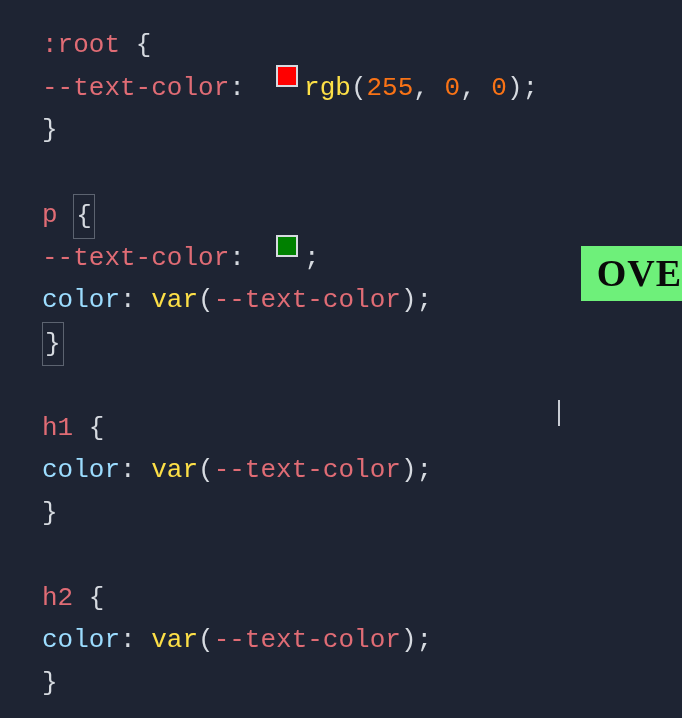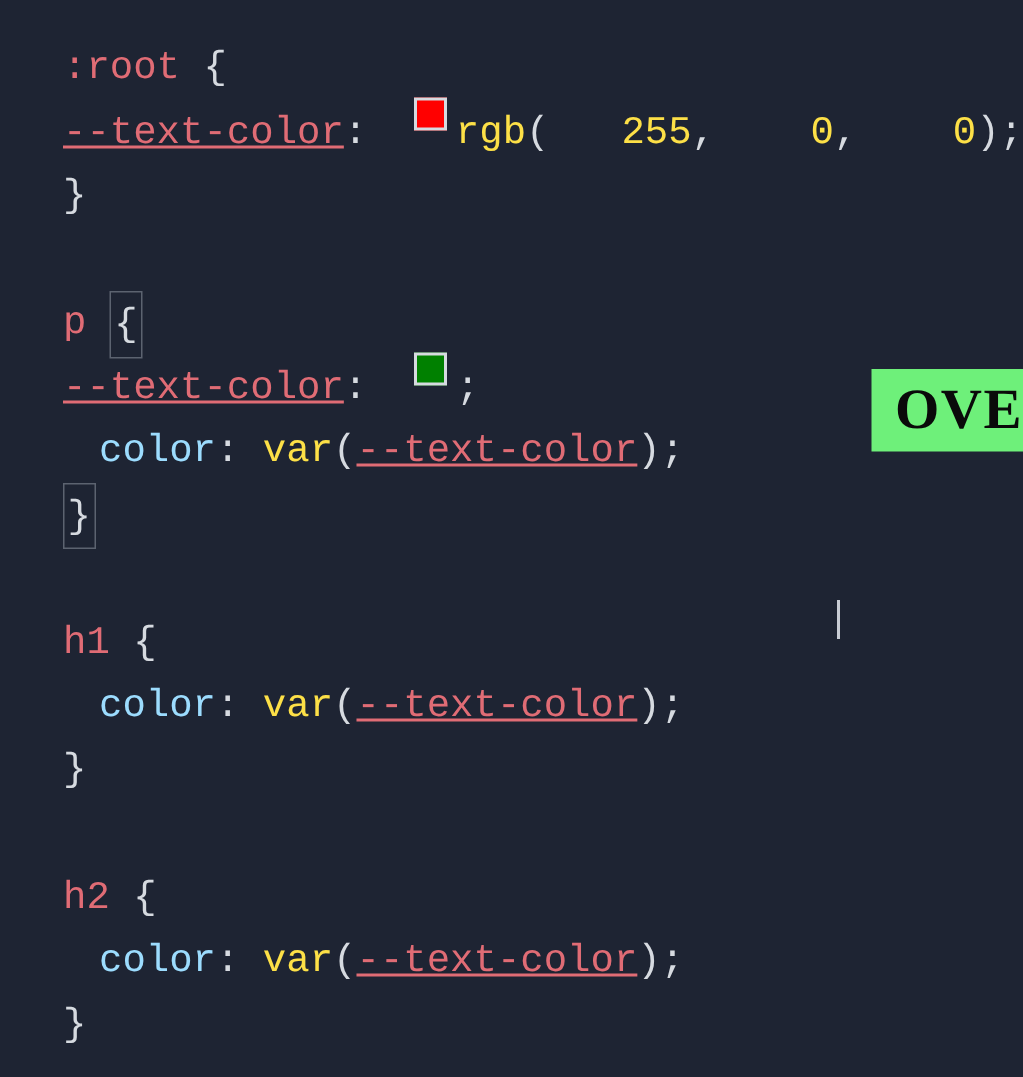--- a/index.html
+++ b/index.html
@@ -18,25 +18,25 @@
     position: relative;
   }
   .line {
     white-space: pre;
     height: 42.5px;
     display: flex;
     align-items: flex-start;
   }
   .sel { color: #e06c75; }        
   .brace { color: #d6dae0; }      
-  .prop { color: #9cdcfe; margin-left: 24px; }       
-  .varname { color: #e06c75; text-decoration: underline; }    
+  .prop { color: #9cdcfe; }       
+  .varname { color: #e06c75; }    
   .colon { color: #d6dae0; }
   .func { color: #fde047; }       
-  .num { color: #fde047; margin-left: 48px; }        
+  .num { color: #f97316; }        
   .kw { color: #d6dae0; }         
   .semi { color: #d6dae0; }
   .paren { color: #d6dae0; }
   .comma { color: #d6dae0; }
   .color-swatch {
     display: inline-block;
     width: 22px;
     height: 22px;
     border: 2px solid #d6dae0;
     margin-right: 6px;

